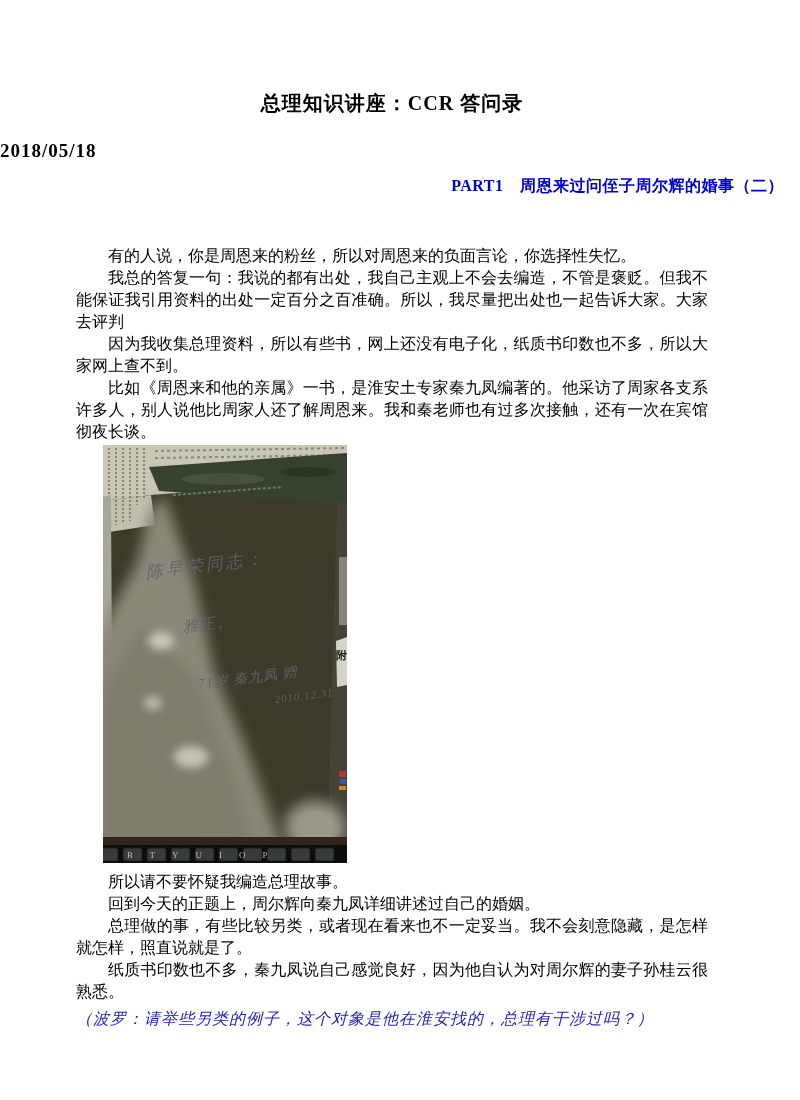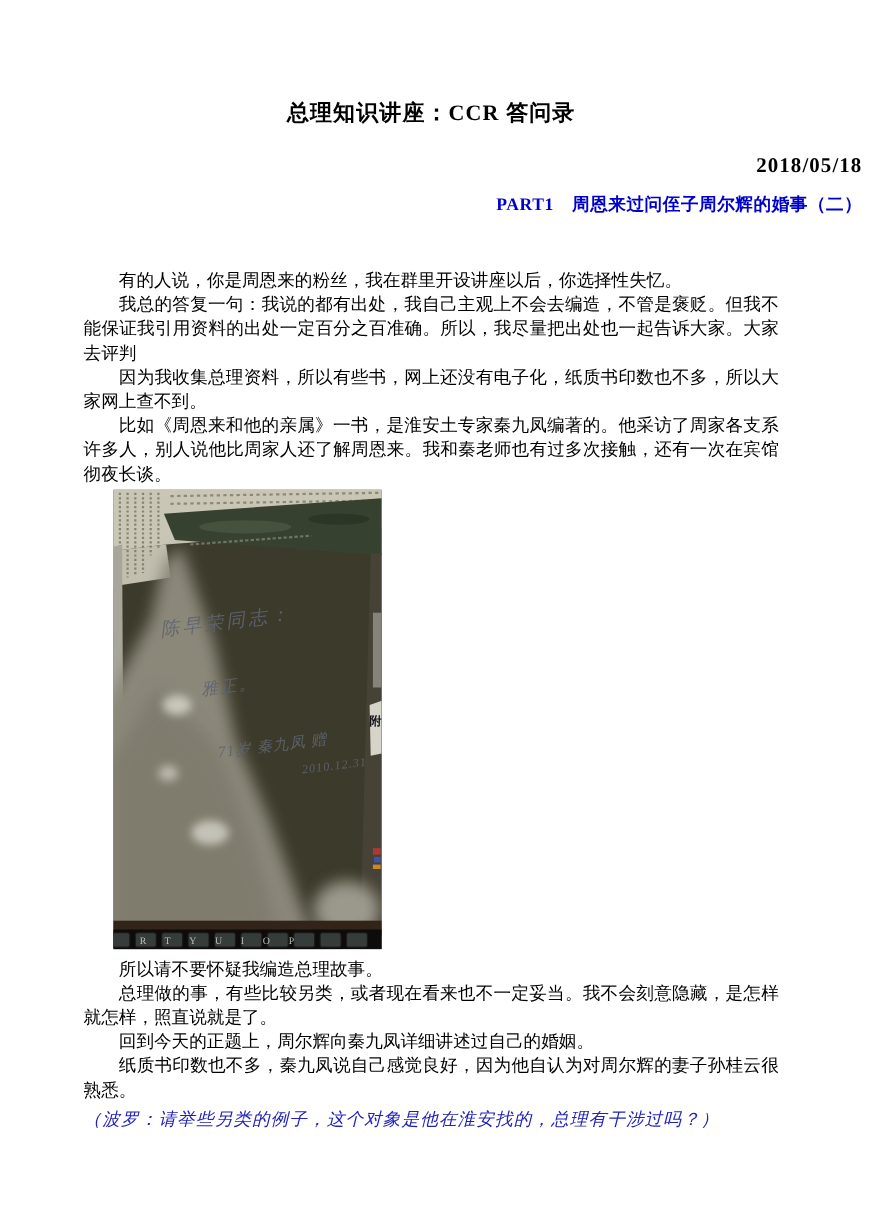--- a/index.html
+++ b/index.html
@@ -1,21 +1,21 @@
 <!DOCTYPE html>
 <html style="--heading-blue: #0000cc; --comment-blue: #2222bb;"><head>
 <meta charset="utf-8">
 <style>
   html,body{margin:0;padding:0;background:#ffffff;}
   .page{
     position:relative;width:784px;height:1100px;background:#ffffff;
     font-family:"Liberation Serif","DejaVu Serif",serif;color:#000;overflow:hidden;
   }
   .title{margin:0;padding-top:92px;text-align:center;font-size:20px;font-weight:bold;letter-spacing:1px;line-height:1.1;}
-  .date{margin-top:26px;text-align:right;font-size:19px;font-weight:bold;letter-spacing:1px;}
+  .date{margin-top:26px;text-align:left;font-size:19px;font-weight:bold;letter-spacing:1px;}
   .part{margin-top:14px;text-align:right;font-size:16px;font-weight:bold;color:var(--heading-blue,#0000cc);letter-spacing:.5px;}
   .body{margin:48px 76px 0;}
   .body.second{margin-top:8px;}
   .body p{margin:0;font-size:16px;line-height:22px;text-align:justify;text-indent:32px;}
   .photo-wrap{margin:2px 0 0 103px;width:244px;height:418px;line-height:0;}
   .comment{
     margin:4px 76px 0;font-size:16px;line-height:24px;font-style:italic;
     color:var(--comment-blue,#2222bb);letter-spacing:1px;
   }
   svg text{font-family:"Liberation Serif","DejaVu Serif",serif;}
@@ -25,21 +25,21 @@
 
 <div class="page">
 
   <h1 class="title">总理知识讲座：CCR 答问录</h1>
 
   <div class="date">2018/05/18</div>
 
   <div class="part">PART1　周恩来过问侄子周尔辉的婚事（二）</div>
 
   <div class="body">
-    <p>有的人说，你是周恩来的粉丝，我在群里开设讲座以后，你选择性失忆。</p>
+    <p>有的人说，你是周恩来的粉丝，所以对周恩来的负面言论，你选择性失忆。</p>
     <p>我总的答复一句：我说的都有出处，我自己主观上不会去编造，不管是褒贬。但我不能保证我引用资料的出处一定百分之百准确。所以，我尽量把出处也一起告诉大家。大家去评判</p>
     <p>因为我收集总理资料，所以有些书，网上还没有电子化，纸质书印数也不多，所以大家网上查不到。</p>
     <p>比如《周恩来和他的亲属》一书，是淮安土专家秦九凤编著的。他采访了周家各支系许多人，别人说他比周家人还了解周恩来。我和秦老师也有过多次接触，还有一次在宾馆彻夜长谈。</p>
   </div>
 
   <div class="photo-wrap">
     <svg viewBox="0 0 244 418" width="244" height="418">
       <defs>
         <filter id="b4" x="-50%" y="-50%" width="200%" height="200%">
             <feGaussianBlur stdDeviation="4"></feGaussianBlur>
@@ -137,20 +137,20 @@
           <rect x="188" y="403" width="19" height="13" rx="2"></rect>
           <rect x="212" y="403" width="19" height="13" rx="2"></rect>
         </g>
         <text x="24" y="413" font-size="9" fill="#b9bcb6" style="letter-spacing:17px">RTYUIOP</text>
       </g>
     </svg>
   </div>
 
   <div class="body second">
     <p>所以请不要怀疑我编造总理故事。</p>
+    <p>回到今天的正题上，周尔辉向秦九凤详细讲述过自己的婚姻。</p>
     <p>总理做的事，有些比较另类，或者现在看来也不一定妥当。我不会刻意隐藏，是怎样就怎样，照直说就是了。</p>
-    <p>回到今天的正题上，周尔辉向秦九凤详细讲述过自己的婚姻。</p>
     <p>纸质书印数也不多，秦九凤说自己感觉良好，因为他自认为对周尔辉的妻子孙桂云很熟悉。</p>
   </div>
 
   <div class="comment">（波罗：请举些另类的例子，这个对象是他在淮安找的，总理有干涉过吗？）</div>
 
 </div>
 
 </body></html>

